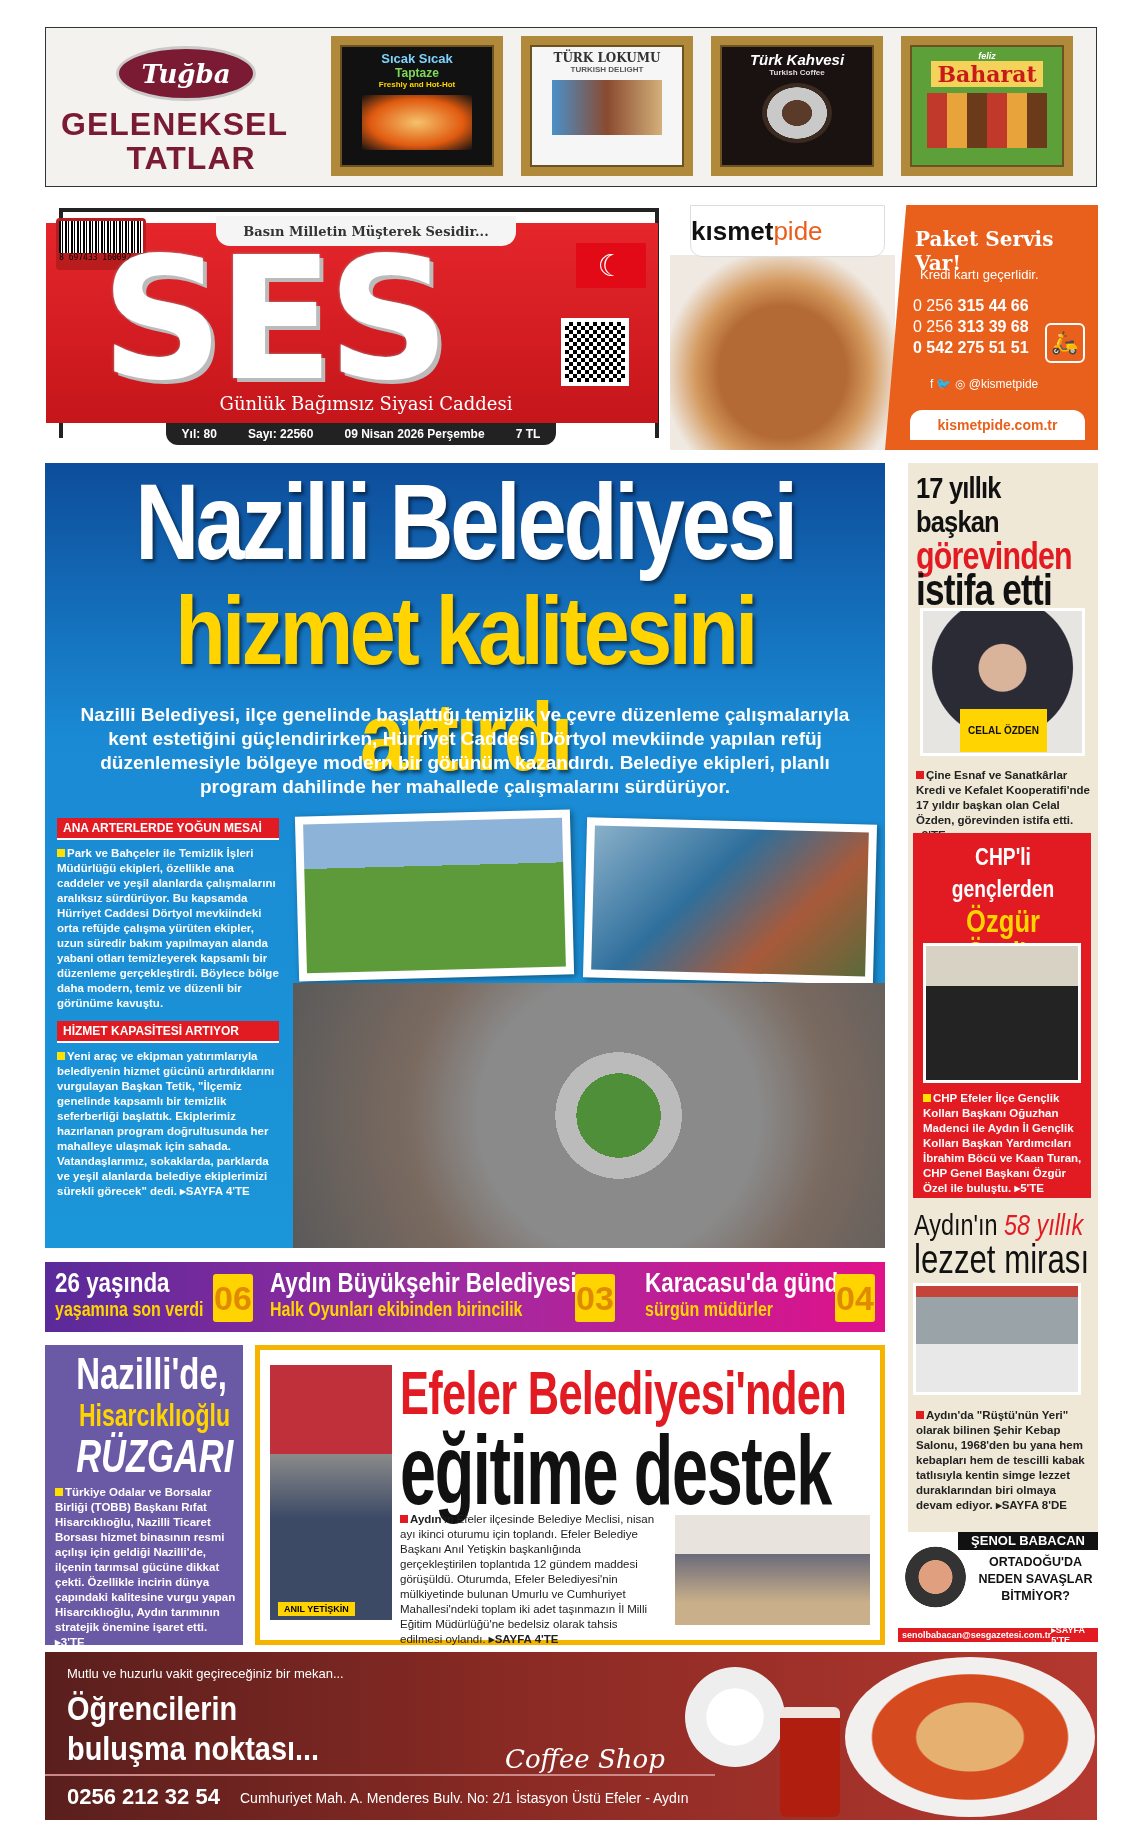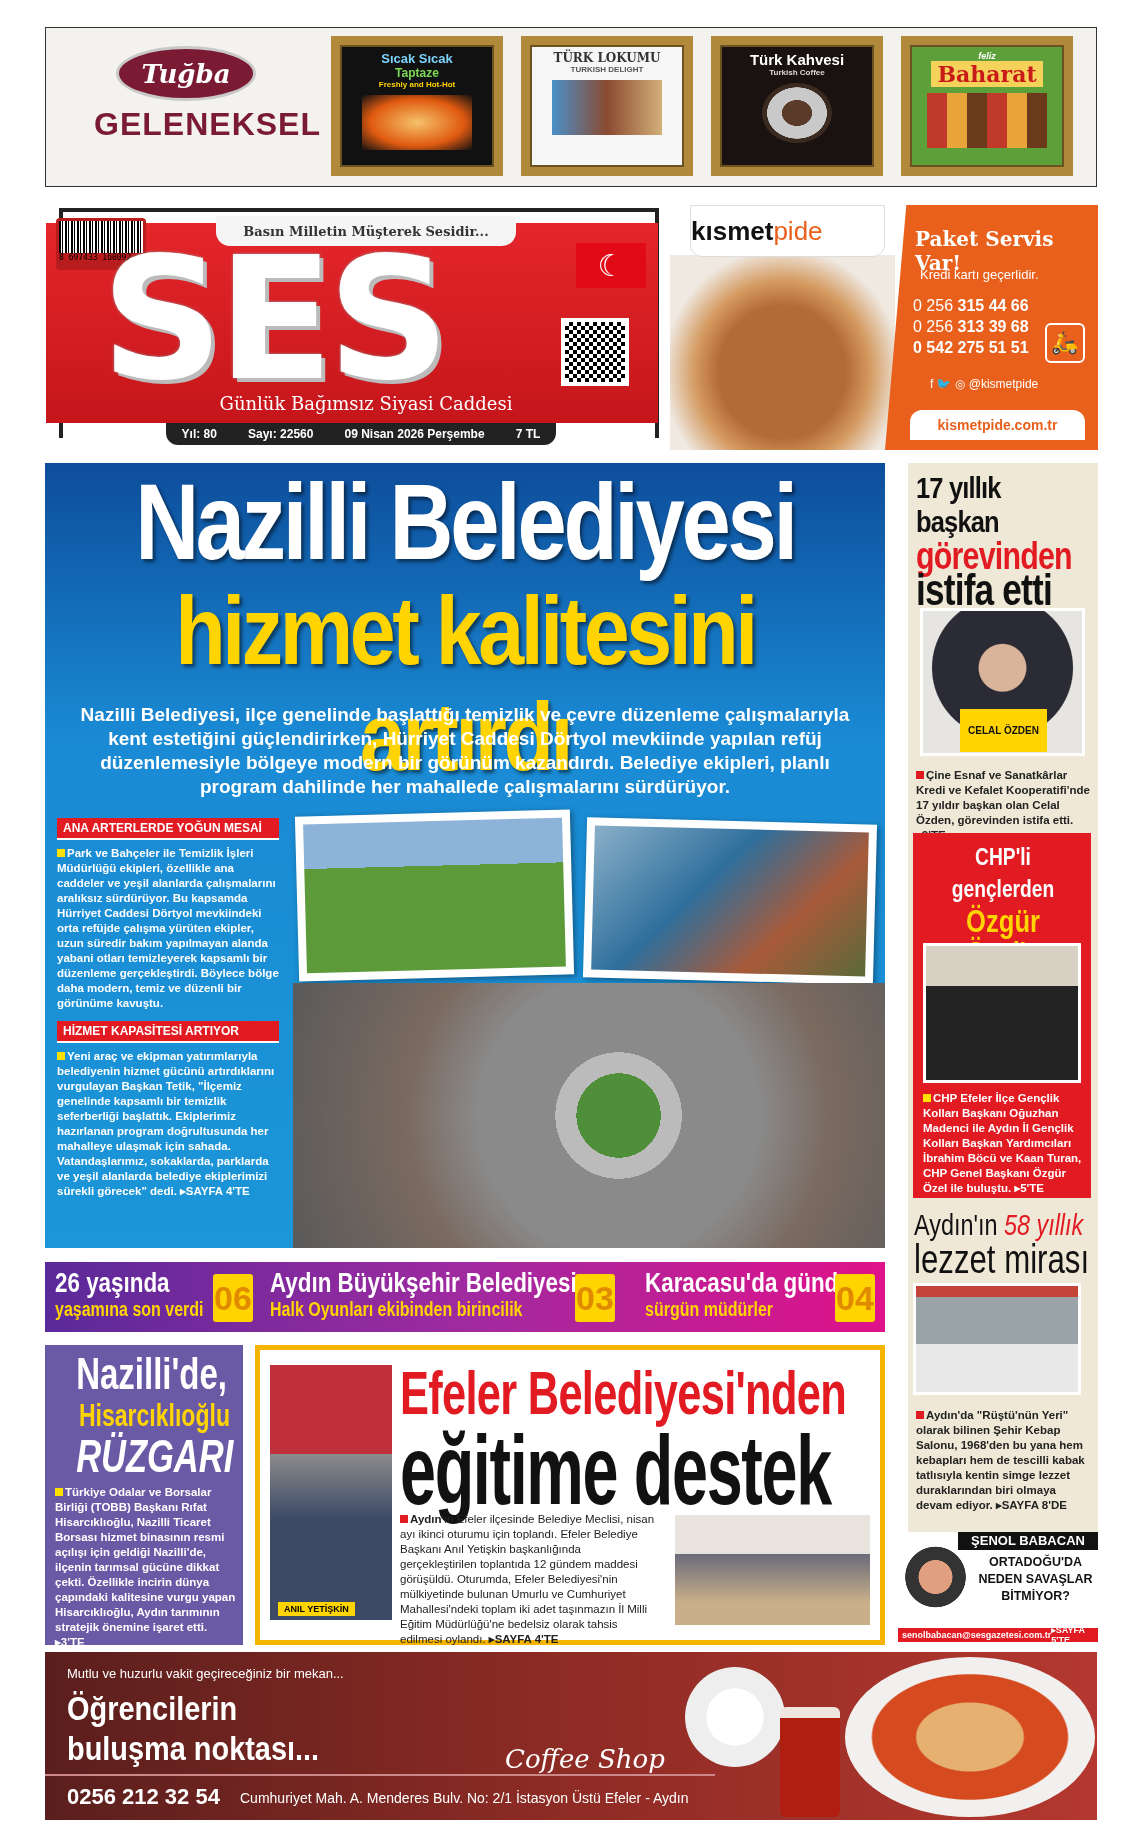--- a/index.html
+++ b/index.html
@@ -1,21 +1,21 @@
 <!DOCTYPE html>
 <html><head>
 <meta charset="utf-8">
 <style>
 *{box-sizing:border-box;margin:0;padding:0}
 body{width:1140px;height:1841px;background:#fff;position:relative;overflow:hidden;font-family:"Liberation Sans",sans-serif}
 .abs{position:absolute}
 
 #top-ad{left:45px;top:27px;width:1052px;height:160px;border:1px solid #333;background:#f4f2ee}
 .tugba-logo{left:70px;top:18px;width:140px;height:55px;border-radius:50%;background:#7a1a33;border:3px solid #c9c9c9;color:#fff;font-style:italic;font-weight:bold;font-size:26px;display:flex;align-items:center;justify-content:center;font-family:"DejaVu Serif",serif}
-.tugba-t1{left:15px;top:78px;width:260px;text-align:right;font-size:32px;font-weight:bold;color:#7a1a33;letter-spacing:1px}
+.tugba-t1{left:15px;top:78px;width:260px;text-align:left;font-size:32px;font-weight:bold;color:#7a1a33;letter-spacing:1px}
 .tugba-t2{left:15px;top:112px;width:260px;text-align:center;font-size:32px;font-weight:bold;color:#7a1a33;letter-spacing:1px}
 .frame{top:8px;width:172px;height:140px;border:9px solid #b08a3a;box-shadow:inset 0 0 0 2px #6b5220;display:flex;flex-direction:column;align-items:center;padding-top:6px}
 .frame .ft{font-size:12px;font-weight:bold;text-align:center}
 
 #masthead{left:46px;top:208px;width:612px;height:240px}
 .mast-red{left:0;top:15px;width:612px;height:200px;background:linear-gradient(#e5262b,#c5161b)}
 .mast-dark{left:13px;top:0;width:600px;height:230px;border:4px solid #222;border-bottom:none}
 .slogan-pill{left:170px;top:8px;width:300px;height:30px;background:#f5f5f5;border-radius:0 0 14px 14px;font-family:"DejaVu Serif",serif;font-size:13px;font-weight:bold;color:#333;display:flex;align-items:center;justify-content:center}
 .barcode{left:10px;top:10px;width:90px;height:52px;background:#b91c1c;border-radius:4px;padding:3px}
 .barcode .bars{height:32px;background:repeating-linear-gradient(90deg,#000 0 2px,#fff 2px 3px,#000 3px 4px,#fff 4px 6px)}
@@ -119,33 +119,34 @@
 .gp-cup{left:640px;top:15px;width:100px;height:100px;border-radius:50%;background:radial-gradient(circle,#fff 0 40%,#eee 41% 70%,#ccc 71%)}
 .gp-tea{left:735px;top:55px;width:60px;height:110px;background:linear-gradient(#f1e5e0 0 10%,#b01e10 10%);border-radius:6px}
 .gp-sandwich{left:800px;top:5px;width:250px;height:160px;border-radius:50%;background:radial-gradient(ellipse,#e5b070 0 30%,#d64a20 31% 55%,#f2f0ee 56%)}
 </style>
 </head>
 <body>
 
 <div id="top-ad" class="abs">
   <div class="abs tugba-logo">Tuğba</div>
   <div class="abs tugba-t1">GELENEKSEL</div>
+  <div class="abs tugba-t2">TATLAR</div>
   <div class="abs frame" style="left:285px;background:#111">
     <div class="ft" style="color:#7dd3fc;font-size:13px">Sıcak Sıcak</div>
     <div class="ft" style="color:#7ed957">Taptaze</div>
     <div class="ft" style="color:#ffd400;font-size:8px">Freshly and Hot-Hot</div>
     <div style="width:110px;height:55px;margin-top:6px;background:radial-gradient(#f5c26b,#e05a10 60%,#111)"></div>
   </div>
   <div class="abs frame" style="left:475px;background:#f6f6f6">
     <div class="ft" style="color:#333;font-family:'DejaVu Serif',serif">TÜRK LOKUMU</div>
     <div class="ft" style="color:#555;font-size:8px">TURKISH DELIGHT</div>
     <div style="width:110px;height:55px;margin-top:6px;background:linear-gradient(90deg,#4a90c9,#8a4a30 50%,#d3b07a)"></div>
   </div>
   <div class="abs frame" style="left:665px;background:#1a1210">
-    <div class="ft" style="color:#fff;font-size:15px">Türk Kahvesi</div>
+    <div class="ft" style="color:#fff;font-style:italic;font-size:15px">Türk Kahvesi</div>
     <div class="ft" style="color:#ddd;font-size:8px">Turkish Coffee</div>
     <div style="width:70px;height:60px;margin-top:6px;border-radius:50%;background:radial-gradient(#5a3a28 0 30%,#c9c9c9 31% 60%,#3a2a20 61%)"></div>
   </div>
   <div class="abs frame" style="left:855px;background:#5da03a">
     <div class="ft" style="color:#fff;font-size:9px;font-style:italic">feliz</div>
     <div class="ft" style="color:#c91a1a;font-size:22px;font-family:'DejaVu Serif',serif;background:#f5d35a;padding:0 6px">Baharat</div>
     <div style="width:120px;height:55px;margin-top:6px;background:repeating-linear-gradient(90deg,#c0392b 0 20px,#e8a33a 20px 40px,#6b3a1a 40px 60px)"></div>
   </div>
 </div>
 

